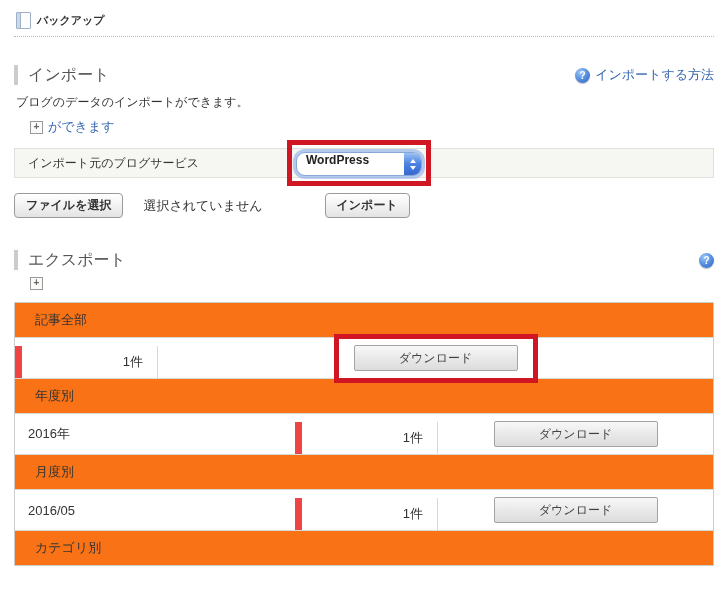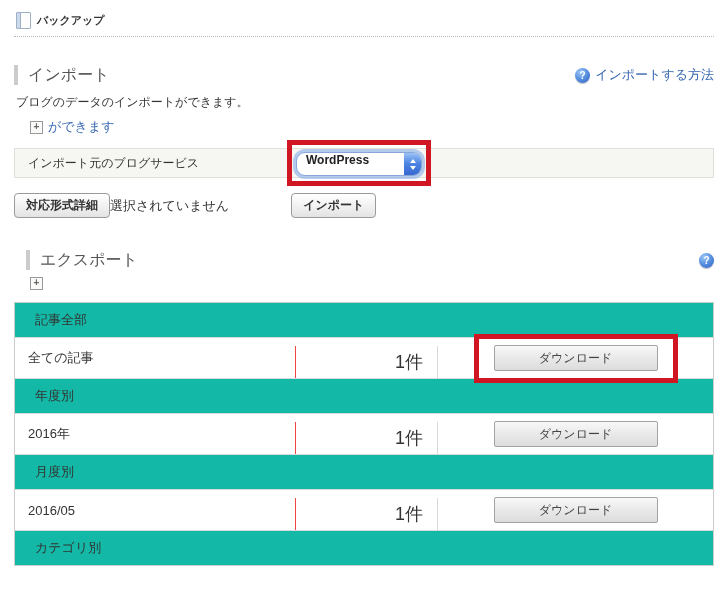--- a/index.html
+++ b/index.html
@@ -12,21 +12,21 @@
 
   
   .page-header{display:flex;align-items:center;gap:6px;padding:4px 2px 7px 2px;border-bottom:1px dotted #b9b9b9;}
   .notebook-icon{width:13px;height:15px;border:1px solid #9eb1c6;background:#fdfdfd;position:relative;border-radius:1px;}
   .notebook-icon::before{content:"";position:absolute;left:0;top:0;bottom:0;width:3px;background:#ccd9ea;border-right:1px solid #9eb1c6;}
   .page-title{font-size:11px;font-weight:bold;color:#333;}
 
   
   .section-head{display:flex;justify-content:space-between;align-items:center;}
   .section-head.import{margin-top:28px;}
-  .section-head.export{margin-top:32px;margin-left:12px;}
+  .section-head.export{margin-top:32px;}
   .section-title{font-size:16px;color:#555;border-left:4px solid #ccc;padding-left:10px;line-height:20px;}
   .help-link{display:flex;align-items:center;gap:5px;text-decoration:none;}
   .help-icon{width:15px;height:15px;border-radius:50%;
     background:radial-gradient(circle at 35% 28%, #9cc6f7 0%, #5b93e0 45%, #2a5fc4 100%);
     color:#fff;font-size:10px;font-weight:bold;display:flex;align-items:center;justify-content:center;
     box-shadow:0 1px 1px rgba(0,0,0,.25);}
   .link{color:#3566b0;font-size:13px;text-decoration:none;}
   .desc{font-size:12px;color:#333;margin:9px 0 0 2px;}
   .detail-link-row{display:flex;align-items:center;gap:5px;margin:7px 0 0 16px;}
   .plusbox-icon{width:11px;height:11px;border:1px solid #999;background:#fafaf8;color:#666;
@@ -50,31 +50,31 @@
   
   .annotation-box{position:absolute;border:5px solid #d01622;pointer-events:none;z-index:5;}
   .annotation-select{left:-9px;right:-9px;top:-10px;bottom:-10px;}
   .annotation-button{left:-20px;right:-20px;top:-11px;bottom:-12px;}
 
   
   .file-row{margin-top:15px;display:flex;align-items:center;}
   .mac-button{background:linear-gradient(#ffffff,#f2f2f2 50%,#e3e3e3);border:1px solid #9a9a9a;
     border-radius:4px;font-size:12px;font-weight:bold;color:#333;padding:3px 11px;cursor:pointer;
     font-family:inherit;}
-  .file-status{font-size:13px;color:#333;margin-left:0;}
+  .file-status{font-size:13px;color:#333;margin-left:20px;}
   .import-submit{margin-left:62px;}
 
   
   .export-table{margin-top:12px;border:1px solid #ccc;background:#fff;}
-  .group-header{background:#14b8a6;padding:8px 0 8px 20px;font-size:13px;color:#333;border-top:1px solid #d9d9d9;}
+  .group-header{background:#f97316;padding:8px 0 8px 20px;font-size:13px;color:#333;border-top:1px solid #d9d9d9;}
   .export-table > :first-child{border-top:none;}
   .data-row{display:flex;align-items:stretch;height:40px;border-top:1px solid #d9d9d9;background:#fff;}
   .cell-label{width:280px;display:flex;align-items:center;padding-left:13px;font-size:13px;color:#333;box-sizing:border-box;}
   .cell-count{width:143px;display:flex;align-items:center;justify-content:flex-end;padding-right:14px;
-    font-size:18px;color:#333;border-left:1px solid #ef4444;border-right:1px solid #d9d9d9;box-sizing:border-box;margin-top:8px;}
+    font-size:13px;color:#333;border-left:7px solid #ef4444;border-right:1px solid #d9d9d9;box-sizing:border-box;margin-top:8px;}
   .cell-action{flex:1;display:flex;align-items:center;justify-content:center;}
   .btn-wrap{position:relative;display:inline-block;}
   .download-button{width:164px;height:26px;background:linear-gradient(#f8f8f8,#e9e9e9 50%,#dcdcdc);
     border:1px solid #a3a3a3;border-radius:2px;font-size:12px;color:#444;cursor:pointer;font-family:inherit;}
 </style>
 </head>
 <body>
 
 <div class="page">
 
@@ -104,40 +104,39 @@
         <span class="select-stepper-icon">
           <span class="tri-up"></span>
           <span class="tri-down"></span>
         </span>
       </span>
       <span class="annotation-box annotation-select"></span>
     </span>
   </div>
 
   <div class="file-row">
-    <button class="mac-button">対応形式詳細</button>
+    <button class="mac-button">ファイルを選択</button>
     <span class="file-status">選択されていません</span>
     <button class="mac-button import-submit">インポート</button>
   </div>
 
   <div class="section-head export">
     <div class="section-title">エクスポート</div>
     <a class="help-link" href="#">
       <span class="help-icon">?</span>
     </a>
   </div>
   <div class="detail-link-row">
     <span class="plusbox-icon">+</span>
   </div>
 
   <div class="export-table">
 
     <div class="group-header">記事全部</div>
     <div class="data-row">
-      <div class="cell-label">全ての記事</div>
       <div class="cell-count">1件</div>
       <div class="cell-action">
         <span class="btn-wrap">
           <button class="download-button">ダウンロード</button>
           <span class="annotation-box annotation-button"></span>
         </span>
       </div>
     </div>
 
     <div class="group-header">年度別</div>

